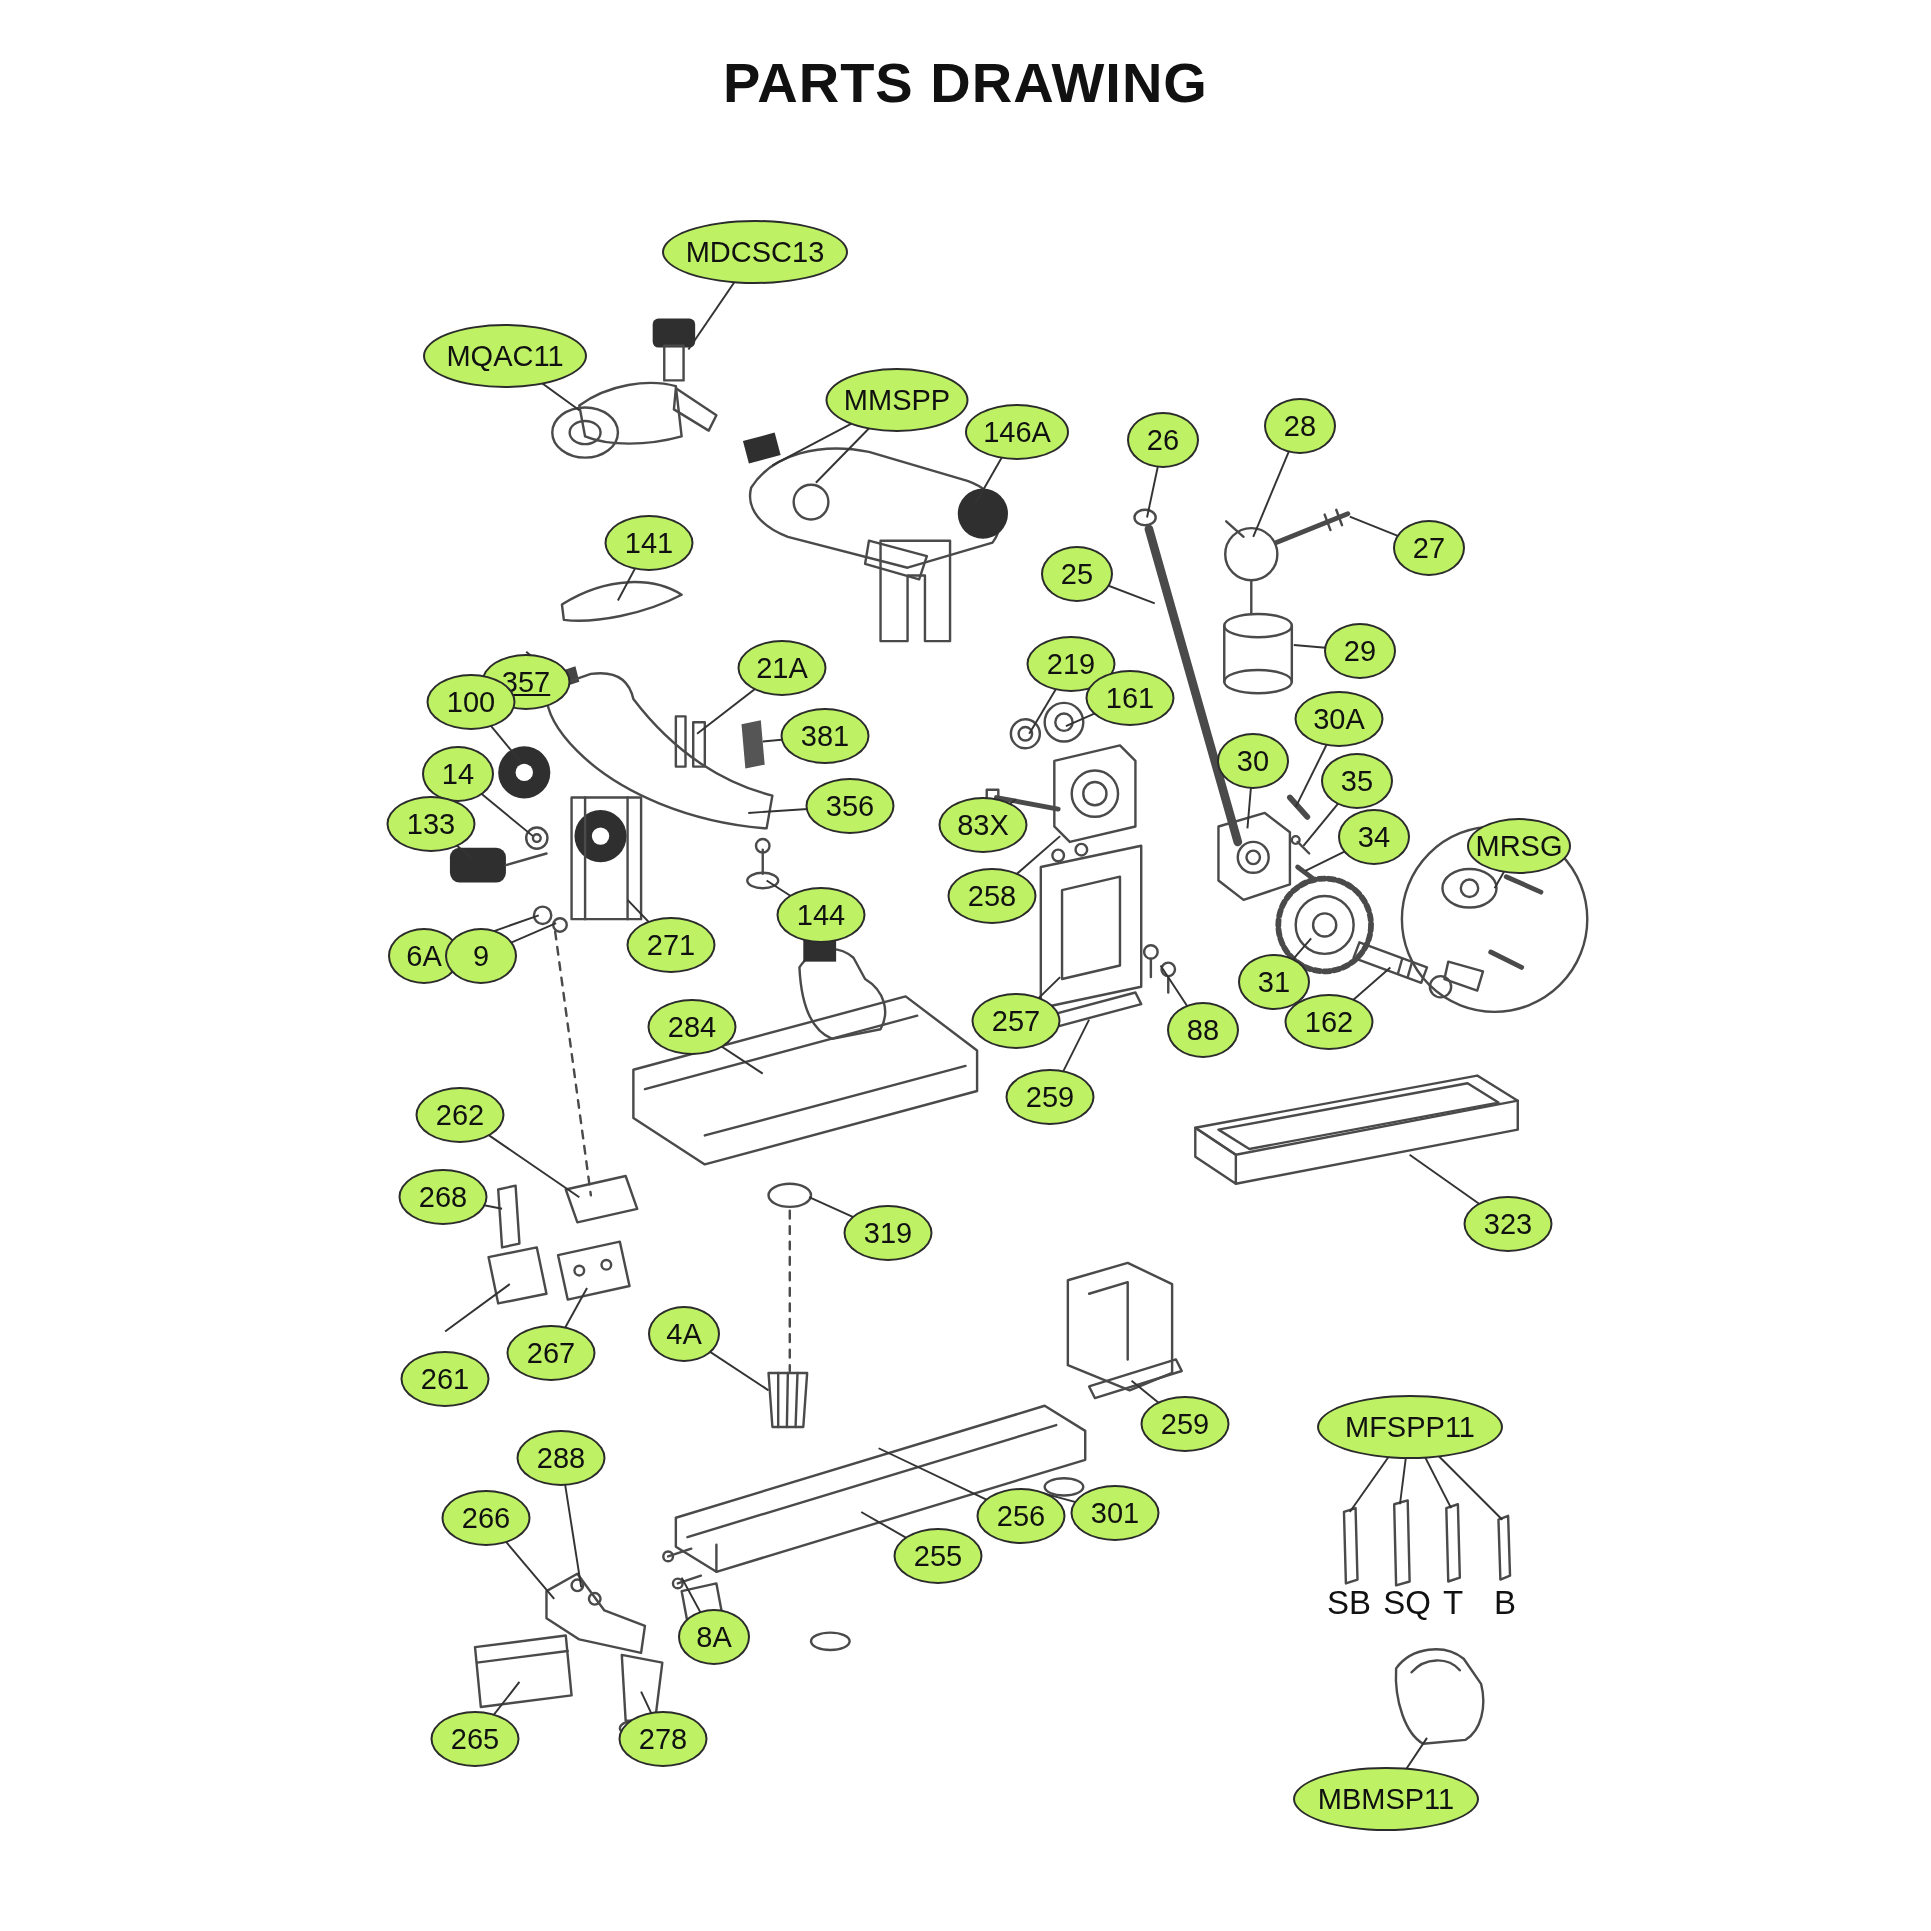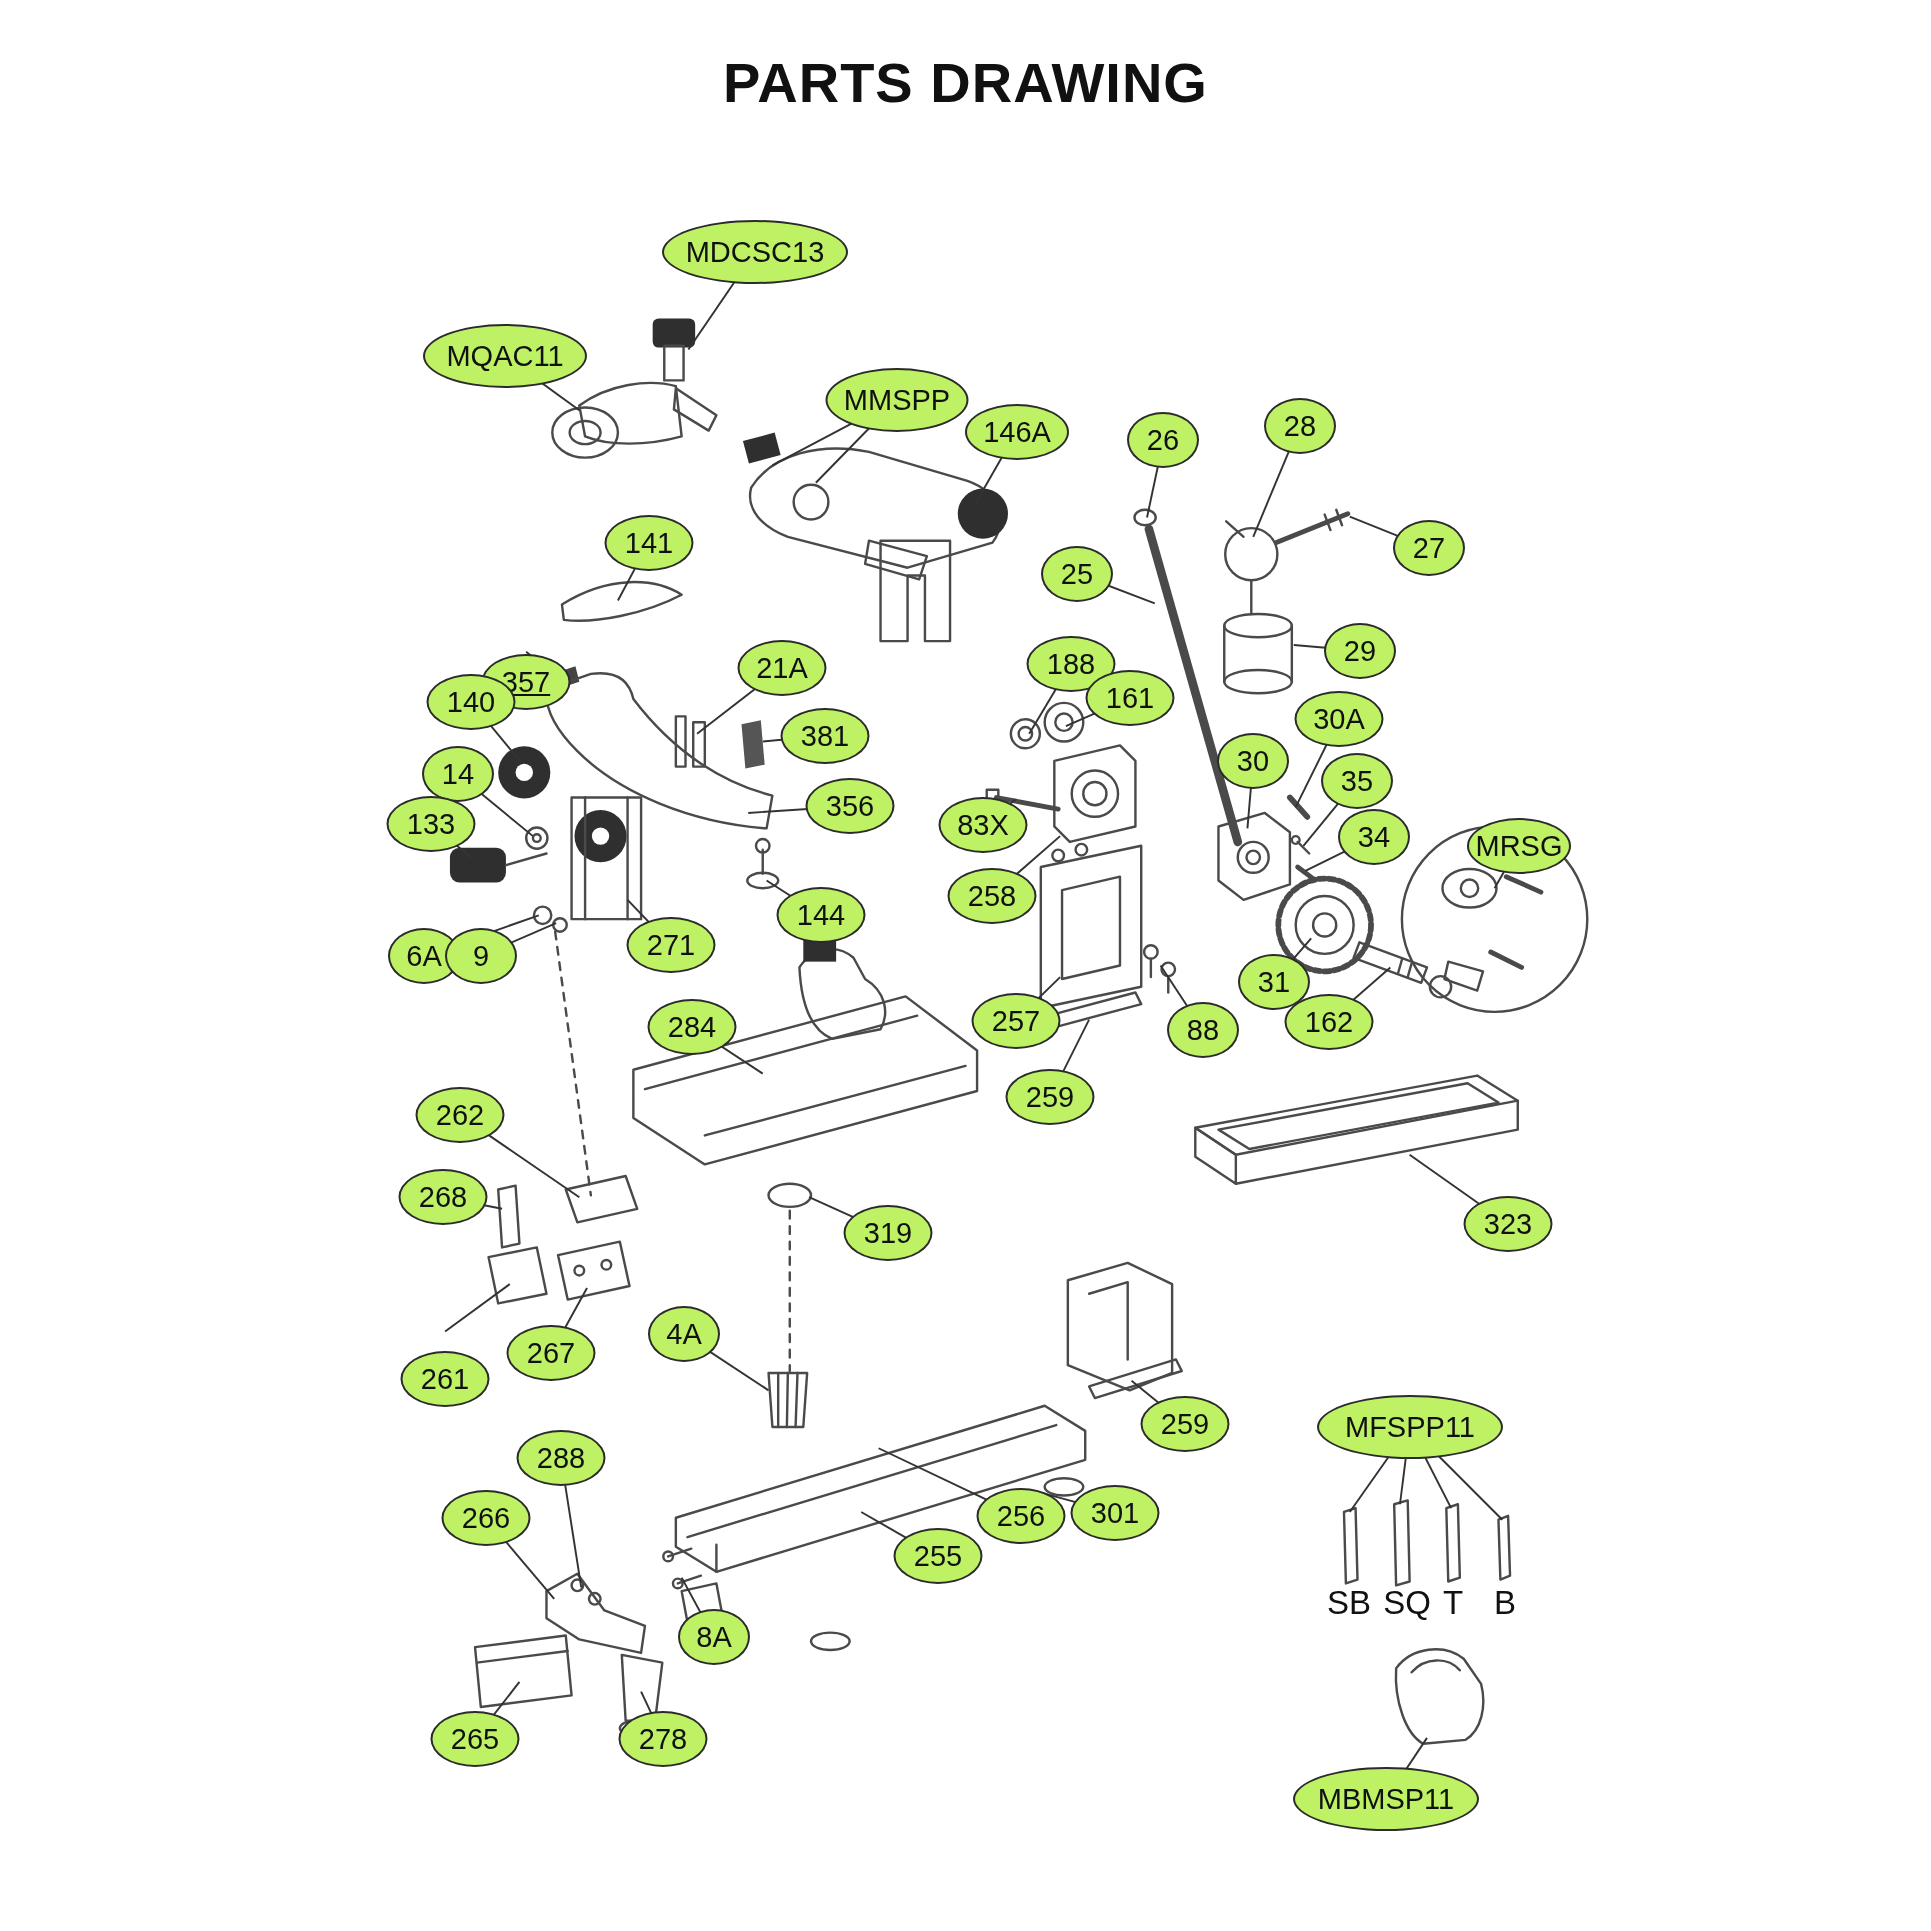--- a/index.html
+++ b/index.html
@@ -333,25 +333,25 @@
       <div class="callout" style="left: 1017px; top: 432px; width: 100px; height: 52px;">146A</div>
       <div class="callout" style="left: 1163px; top: 440px; width: 68px; height: 52px;">26</div>
       <div class="callout" style="left: 1300px; top: 426px; width: 68px; height: 52px;">28</div>
       <div class="callout" style="left: 1429px; top: 548px; width: 68px; height: 52px;">27</div>
       <div class="callout" style="left: 1077px; top: 574px; width: 68px; height: 52px;">25</div>
       <div class="callout" style="left: 1360px; top: 651px; width: 68px; height: 52px;">29</div>
       <div class="callout" style="left: 649px; top: 543px; width: 85px; height: 52px;">141</div>
       <div class="callout" style="left: 526px; top: 682px; width: 85px; height: 52px; text-decoration: underline;">357</div>
       <div class="callout" style="left: 782px; top: 668px; width: 85px; height: 52px;">21A</div>
       <div class="callout" style="left: 825px; top: 736px; width: 85px; height: 52px;">381</div>
-      <div class="callout" style="left: 471px; top: 702px; width: 85px; height: 52px;">140</div>
+      <div class="callout" style="left: 471px; top: 702px; width: 85px; height: 52px;">100</div>
       <div class="callout" style="left: 458px; top: 774px; width: 68px; height: 52px;">14</div>
       <div class="callout" style="left: 431px; top: 824px; width: 85px; height: 52px;">133</div>
       <div class="callout" style="left: 850px; top: 806px; width: 85px; height: 52px;">356</div>
-      <div class="callout" style="left: 1071px; top: 664px; width: 85px; height: 52px;">188</div>
+      <div class="callout" style="left: 1071px; top: 664px; width: 85px; height: 52px;">219</div>
       <div class="callout" style="left: 1130px; top: 698px; width: 85px; height: 52px;">161</div>
       <div class="callout" style="left: 983px; top: 825px; width: 85px; height: 52px;">83X</div>
       <div class="callout" style="left: 992px; top: 896px; width: 85px; height: 52px;">258</div>
       <div class="callout" style="left: 1253px; top: 761px; width: 68px; height: 52px;">30</div>
       <div class="callout" style="left: 1339px; top: 719px; width: 85px; height: 52px;">30A</div>
       <div class="callout" style="left: 1357px; top: 781px; width: 68px; height: 52px;">35</div>
       <div class="callout" style="left: 1374px; top: 837px; width: 68px; height: 52px;">34</div>
       <div class="callout" style="left: 1519px; top: 846px; width: 100px; height: 52px;">MRSG</div>
       <div class="callout" style="left: 1274px; top: 982px; width: 68px; height: 52px;">31</div>
       <div class="callout" style="left: 1329px; top: 1022px; width: 85px; height: 52px;">162</div>

